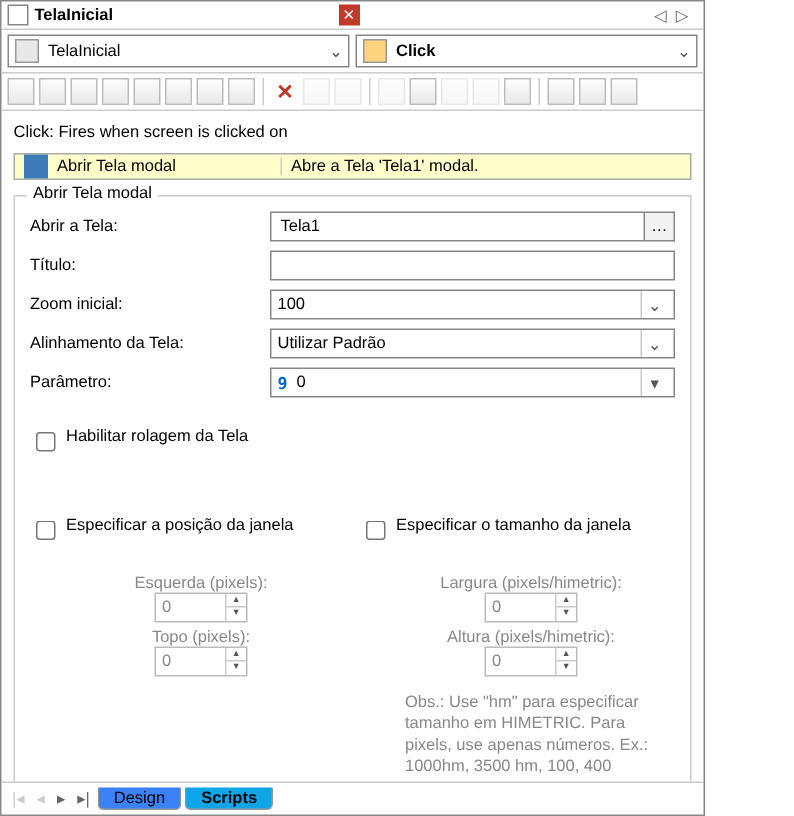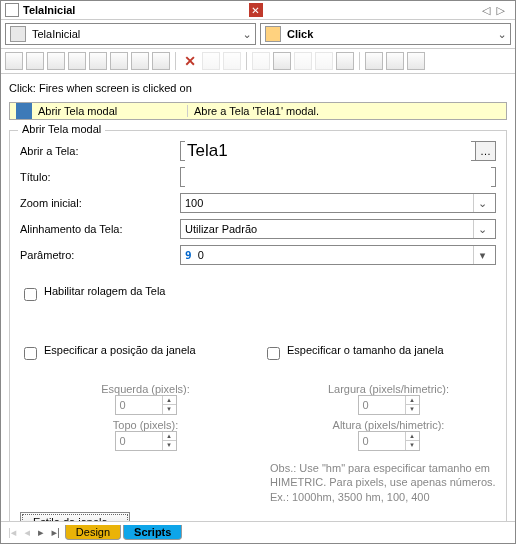--- a/index.html
+++ b/index.html
@@ -1,17 +1,17 @@
 <!DOCTYPE html>
 <html><head>
 <meta charset="utf-8">
 <style>
   * { box-sizing: border-box; font-family: "Segoe UI", Tahoma, sans-serif; font-size: 11px; }
   body { margin: 0; background: #fff; color: #000; }
-  .window { width: 516px; height: 544px; border: 1px solid #888; display: flex; flex-direction: column; }
+  .window { width: 470px; height: 544px; border: 1px solid #888; display: flex; flex-direction: column; }
   .titlebar { display: flex; align-items: center; padding: 2px 4px; border-bottom: 1px solid #ccc; }
   .titlebar .ticon { width: 14px; height: 14px; background: #fff; border: 1px solid #888; margin-right: 4px; }
   .titlebar .title { font-weight: bold; flex: 1; }
   .close-x { width: 14px; height: 14px; background: #c0392b; color: #fff; display: flex; align-items: center; justify-content: center; font-size: 10px; margin-left: 6px; }
   .nav-arrows { display: flex; gap: 6px; padding-right: 6px; color: #666; }
   .selectors { display: flex; gap: 4px; padding: 3px 4px; border-bottom: 1px solid #ccc; }
   .sel { display: flex; align-items: center; border: 1px solid #888; flex: 1; height: 22px; background: #fff; }
   .sel .sicon { width: 16px; height: 16px; margin: 0 4px; background: #e8e8e8; border: 1px solid #999; }
   .sel .stext { flex: 1; padding: 0 2px; }
   .sel .stext.bold { font-weight: bold; }
@@ -25,41 +25,41 @@
   .desc { margin: 2px 0 8px 0; }
   .actionrow { display: flex; align-items: center; background: #ffffcc; border: 1px solid #aaa; height: 22px; }
   .actionrow .aicon { width: 16px; height: 16px; margin: 0 6px; background: #3d7ab8; }
   .actionrow .aname { width: 150px; border-right: 1px solid #ccc; padding-left:0; }
   .actionrow .adesc { padding-left: 6px; flex:1; }
   .group { border: 1px solid #ccc; margin-top: 10px; padding: 10px 10px 10px 10px; position: relative; flex:1; }
   .group-title { position: absolute; top: -8px; left: 8px; background: #fff; padding: 0 4px; }
   .frow { display: flex; align-items: center; margin-bottom: 6px; }
   .flabel { width: 160px; }
   .finput { flex: 1; height: 20px; border: 1px solid #888; background: #fff; padding: 0 4px; display:flex; align-items:center; }
-  .finput input { border:none; outline:none; width:100%; font-size:17px; }
+  .finput input { border:none; outline:none; width:100%; font-size:11px; }
   .browse { width: 20px; height: 20px; border: 1px solid #888; border-left:none; display:flex; align-items:center; justify-content:center; background:#f3f3f3; }
   .dd { width: 18px; text-align:center; color:#555; border-left:1px solid #ccc; height:100%; display:flex;align-items:center;justify-content:center; }
   .param-g { color:#0066cc; font-weight:bold; margin-right:6px; font-family:monospace; }
   .spin { width:14px; display:flex; flex-direction:column; border-left:1px solid #ccc; }
   .spin div { height:9px; font-size:7px; text-align:center; line-height:8px; color:#555; border-bottom:1px solid #ccc; }
   .spin div:last-child{border-bottom:none;}
   .chk { display:flex; gap:4px; margin: 20px 0; }
   .chk input { width:13px; height:13px; }
   .subcols { display:flex; gap:10px; margin-top:2px; }
   .subcol { flex:1; }
   .subrow { display:flex; align-items:center; margin:4px 0 4px 18px; color:#888;flex-direction:column; }
   .subrow .slabel { flex:1; }
   .numbox { width:62px; height:20px; border:1px solid #bbb; background:#fff; display:flex; align-items:center; }
   .numbox span { flex:1; padding:0 4px; color:#888; }
   .obs { color:#888; margin: 6px 0 6px 250px; line-height:1.3; }
   .stylebtn { border:1px solid #888; background:linear-gradient(#fdfdfd,#e4e4e4); padding:3px 12px; margin-top:2px; outline:1px dotted #666; outline-offset:-3px; }
   .tabs { display:flex; align-items:center; border-top:1px solid #ccc; padding:2px 4px; gap:2px; height:22px; }
   .tabnav { color:#666; padding:0 3px; }
   .tabnav.dis { color:#ccc; }
-  .tab { border:1px solid #999; border-top:none; border-radius:0 0 4px 4px; padding:1px 10px; background:#eab308; }
+  .tab { border:1px solid #999; border-top:none; border-radius:0 0 4px 4px; padding:1px 10px; background:#3b82f6; }
   .tab.active { background:#0ea5e9; font-weight:bold; }
 </style>
 </head>
 <body>
 <div class="window">
 
 <div class="titlebar">
   <div class="ticon"></div>
   <div class="title">TelaInicial</div>
   <div class="close-x">✕</div>

